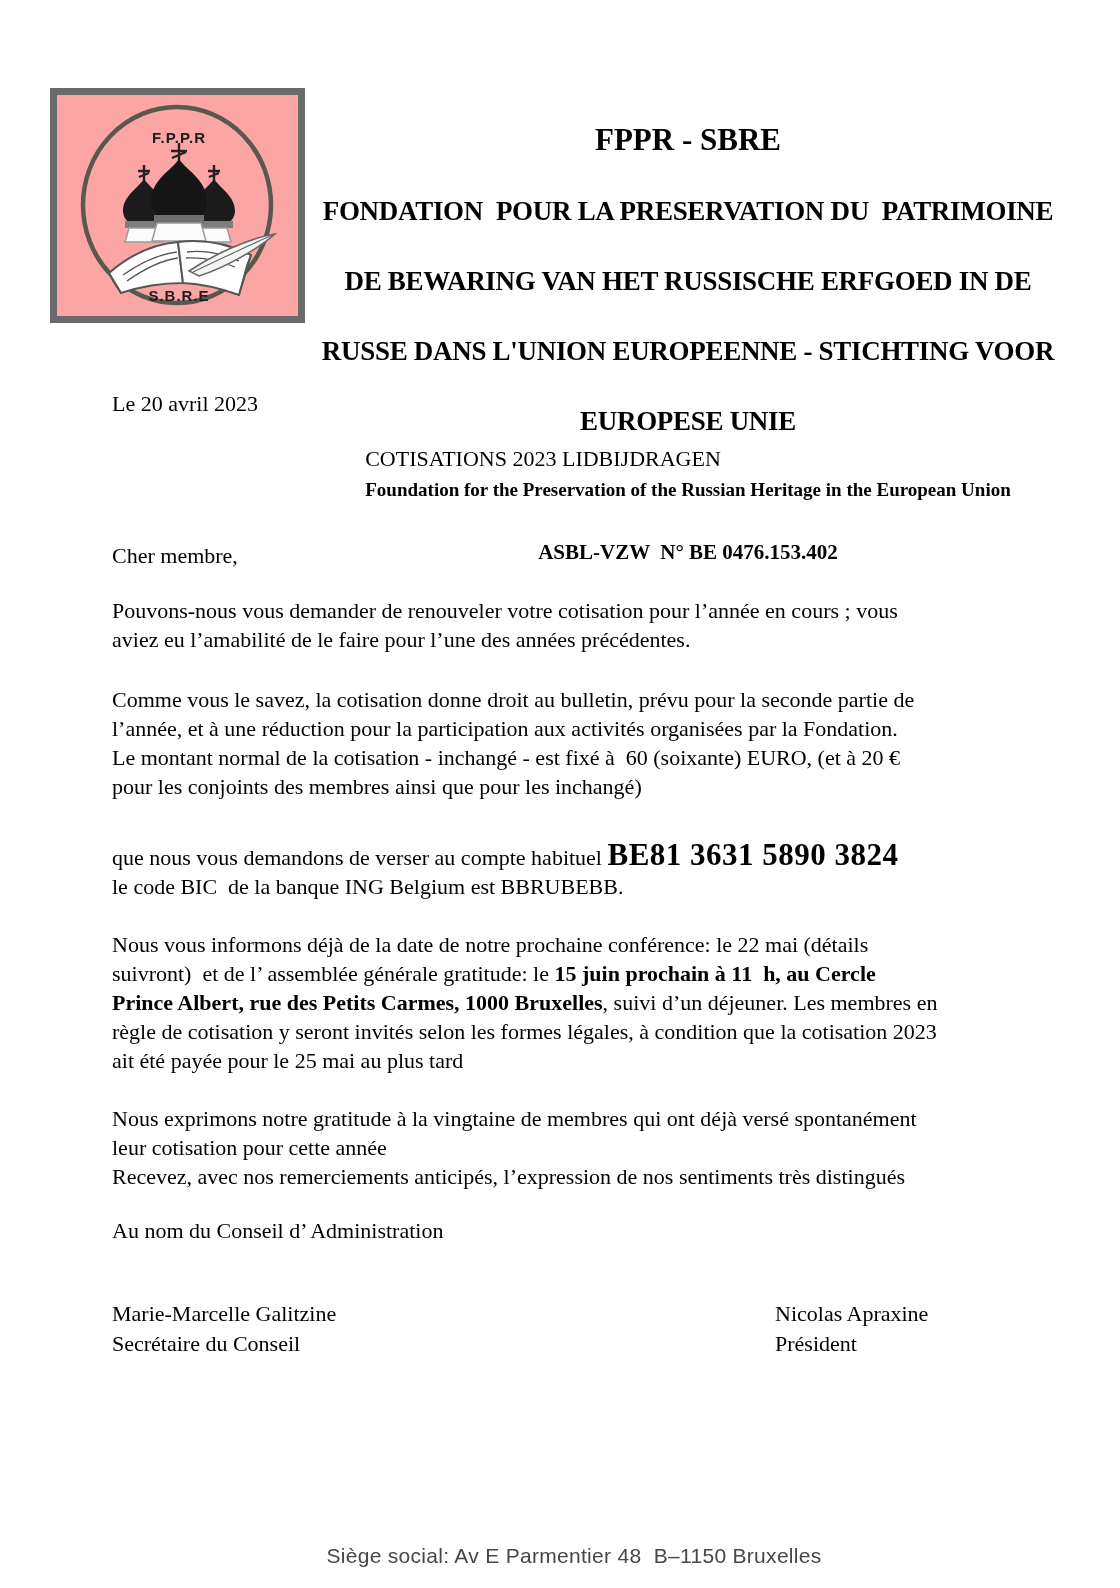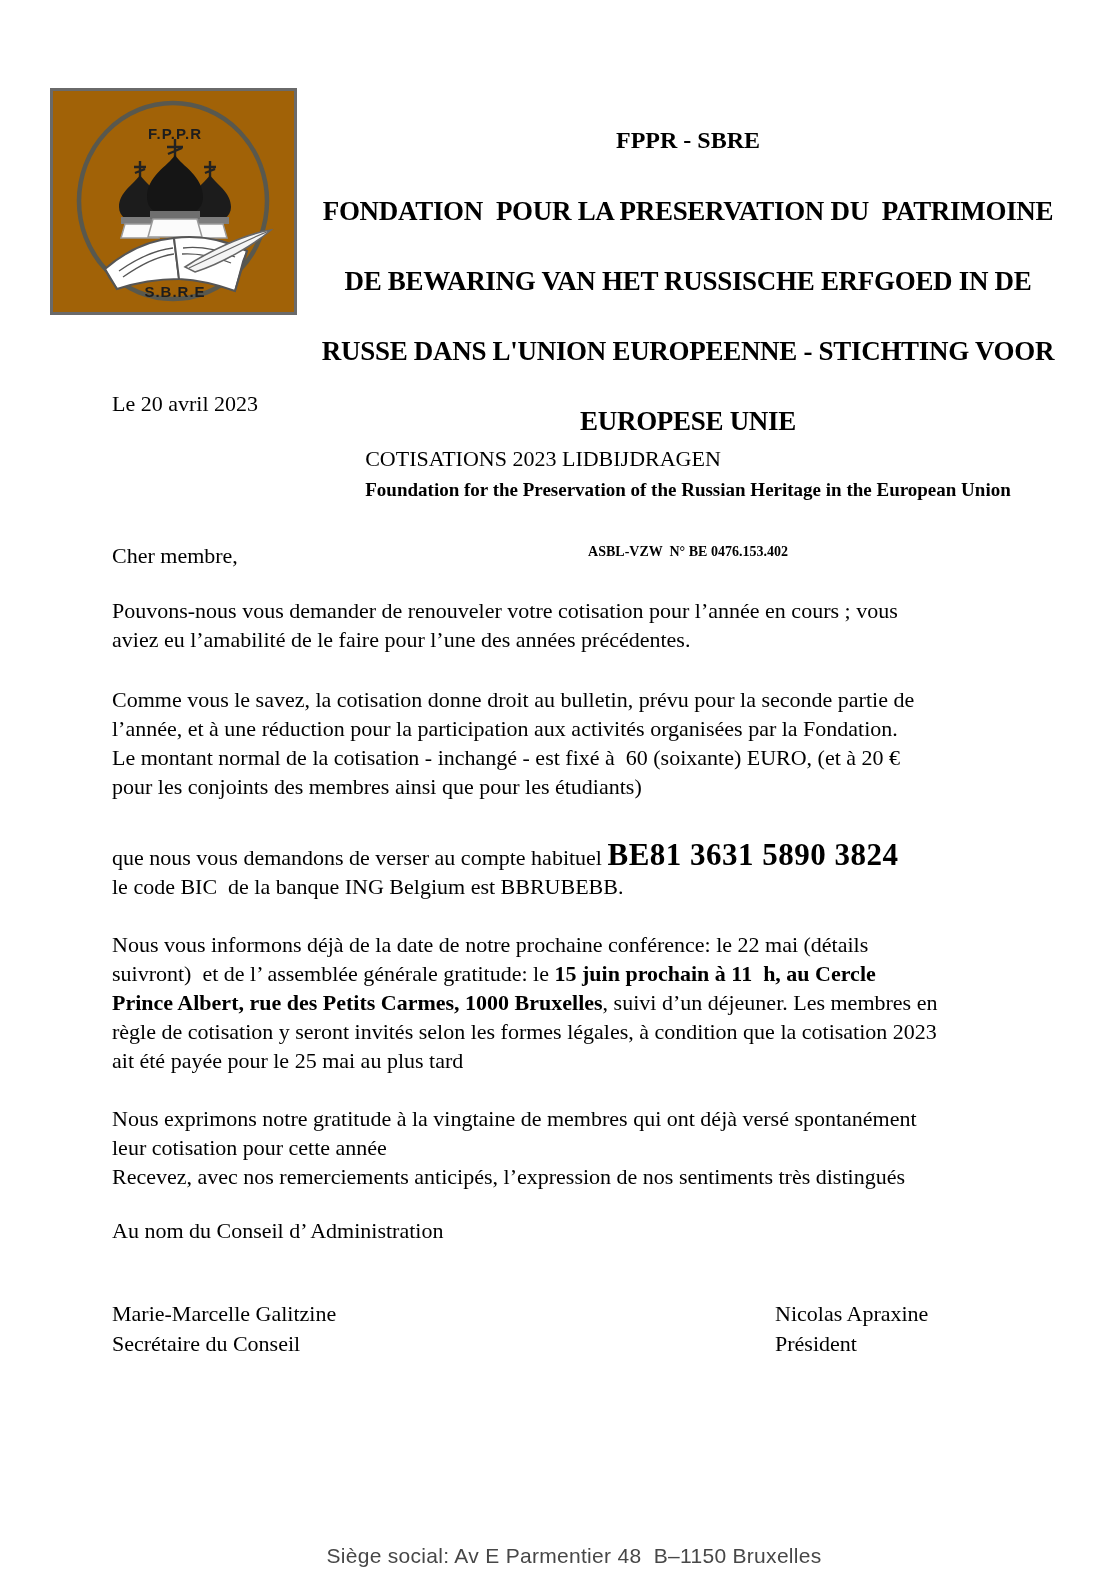--- a/index.html
+++ b/index.html
@@ -10,37 +10,37 @@
     margin:0 auto;
     background:#ffffff;
     font-family:"Liberation Serif","DejaVu Serif",serif;
     color:#000;
     overflow:hidden;
   }
   
   .logo-box{
     position:absolute;left:50px;top:88px;
     width:241px;height:221px;
-    border:3px solid #8b5cf6;
-    background:#a16207;
+    border:7px solid #8b5cf6;
+    background:#fca5a5;
     display:flex;align-items:flex-start;justify-content:center;
   }
   .logo-txt{
     font-family:"Liberation Sans","DejaVu Sans",sans-serif;
     font-weight:bold;font-size:15px;letter-spacing:1px;
     text-anchor:middle;fill:#1d1d1d;
   }
   .letterhead{
     position:absolute;left:306px;top:86px;width:764px;
     text-align:center;font-weight:bold;white-space:pre;
   }
-  .lh-short{font-size:24px;line-height:36px;}
+  .lh-short{font-size:31px;line-height:36px;}
   .lh-name{font-size:27px;line-height:34px;letter-spacing:-0.3px;}
   .lh-en{font-size:19px;line-height:29px;margin-top:1px;}
-  .lh-reg{font-size:14px;line-height:24px;}
+  .lh-reg{font-size:21px;line-height:24px;}
   
   .abs{position:absolute;left:112px;}
   .tl{white-space:pre;line-height:29px;font-size:22px;}
   .tl .b{font-weight:bold;}
   .tl .acct{font-weight:bold;font-size:31px;line-height:29px;letter-spacing:0.5px;}
   .date-line{top:389px;}
   .subject{left:0;width:1076px;top:444px;text-align:center;padding-left:10px;box-sizing:border-box;}
   .salutation{top:541px;}
   .para-renewal{top:596px;}
   .para-info{top:685px;}
@@ -118,21 +118,21 @@
   <div class="abs tl salutation">Cher membre,</div>
 
   <div class="abs para-renewal">
       <div class="tl"><span>Pouvons-nous vous demander de renouveler votre cotisation pour l’année en cours ; vous</span></div>
       <div class="tl"><span>aviez eu l’amabilité de le faire pour l’une des années précédentes.</span></div>
     </div>
   <div class="abs para-info">
       <div class="tl"><span>Comme vous le savez, la cotisation donne droit au bulletin, prévu pour la seconde partie de</span></div>
       <div class="tl"><span>l’année, et à une réduction pour la participation aux activités organisées par la Fondation.</span></div>
       <div class="tl"><span>Le montant normal de la cotisation - inchangé - est fixé à  60 (soixante) EURO, (et à 20 €</span></div>
-      <div class="tl"><span>pour les conjoints des membres ainsi que pour les étudiants)</span></div>
+      <div class="tl"><span>pour les conjoints des membres ainsi que pour les inchangé)</span></div>
     </div>
   <div class="abs para-account">
       <div class="tl"><span>que nous vous demandons de verser au compte habituel </span><span class="acct">BE81 3631 5890 3824</span></div>
       <div class="tl"><span>le code BIC  de la banque ING Belgium est BBRUBEBB.</span></div>
     </div>
   <div class="abs para-conference">
       <div class="tl"><span>Nous vous informons déjà de la date de notre prochaine conférence: le 22 mai (détails</span></div>
       <div class="tl"><span>suivront)  et de l’ assemblée générale gratitude: le </span><span class="b">15 juin prochain à 11  h, au Cercle</span></div>
       <div class="tl"><span class="b">Prince Albert, rue des Petits Carmes, 1000 Bruxelles</span><span>, suivi d’un déjeuner. Les membres en</span></div>
       <div class="tl"><span>règle de cotisation y seront invités selon les formes légales, à condition que la cotisation 2023</span></div>

